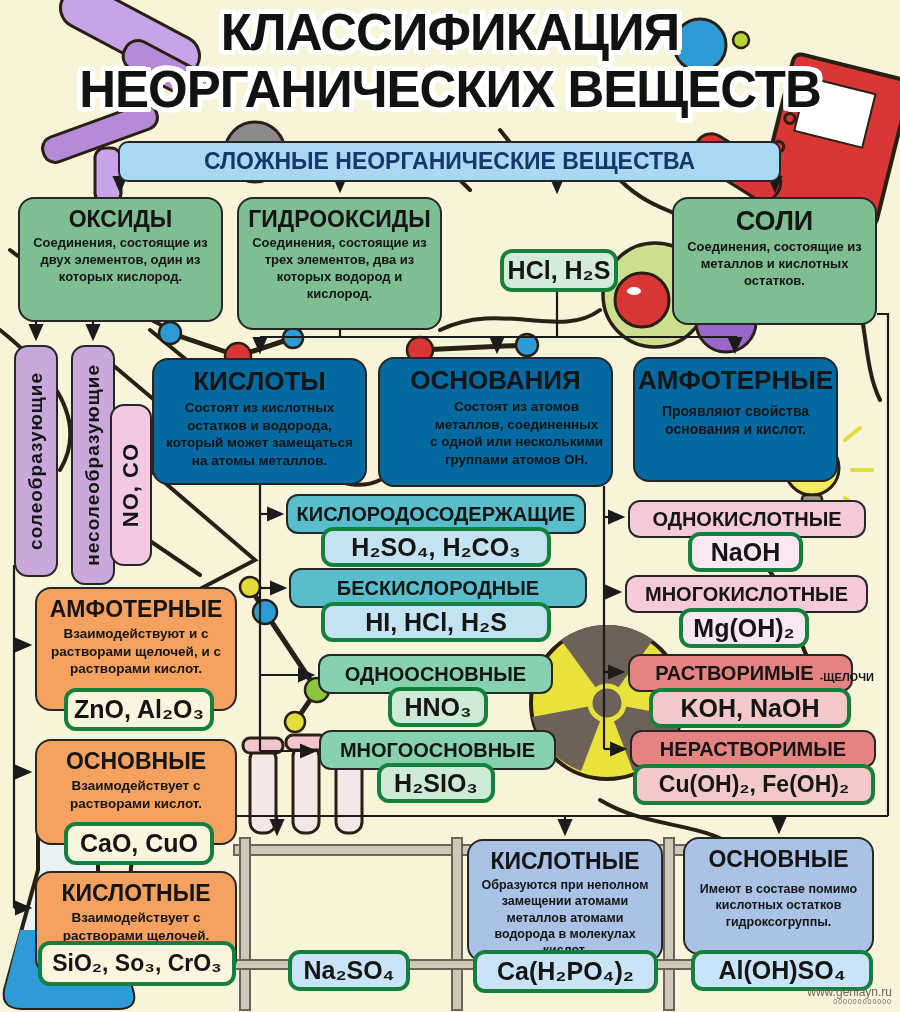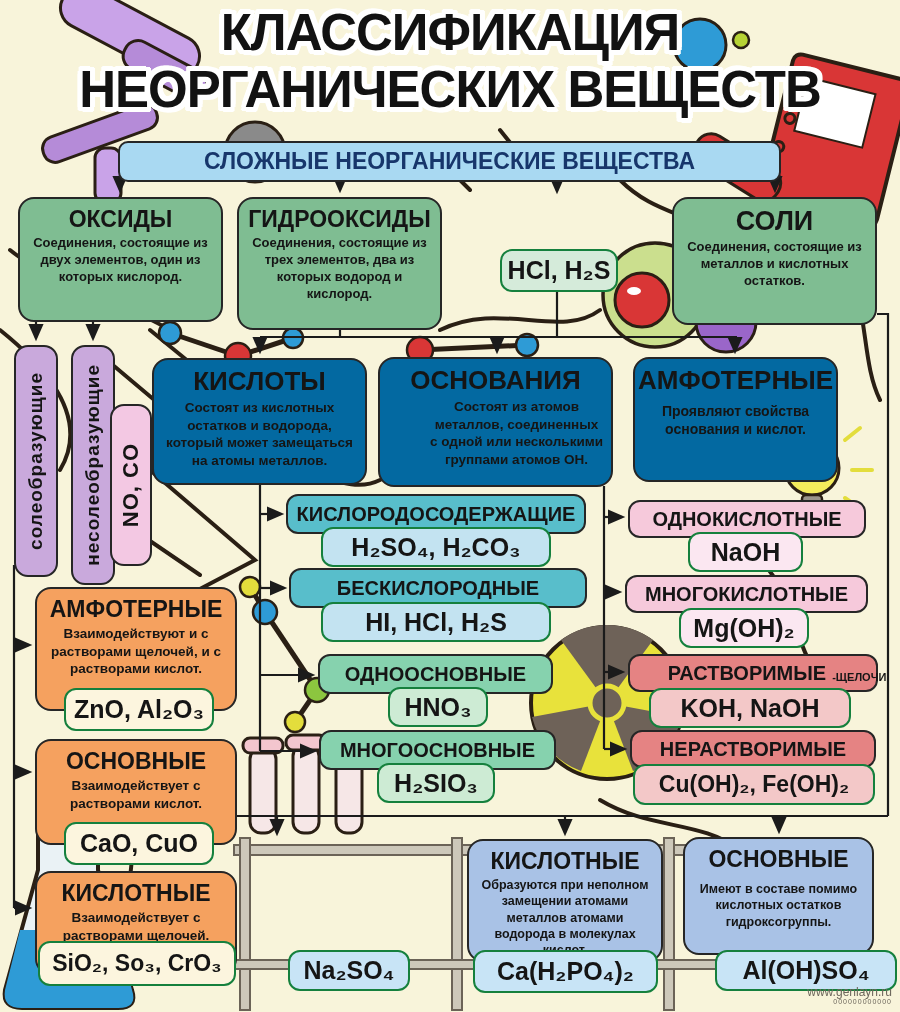--- a/index.html
+++ b/index.html
@@ -11,21 +11,21 @@
   svg.connectors { position:absolute; left:0; top:0; z-index:1; }
 
   .title-wrap { position:absolute; left:0; top:4px; width:100%; text-align:center; z-index:2; }
   .title-line { font-weight:bold; font-size:51px; letter-spacing:-1px; color:#121212; line-height:1.12;
     text-shadow:-4px -4px 0 #fff,4px -4px 0 #fff,-4px 4px 0 #fff,4px 4px 0 #fff,
                  -5px 0 0 #fff,5px 0 0 #fff,0 -5px 0 #fff,0 5px 0 #fff,
                  -3px -5px 0 #fff,3px 5px 0 #fff,-5px 3px 0 #fff,5px -3px 0 #fff; }
 
   .box { position:absolute; border:2px solid #262626; border-radius:16px; display:flex; flex-direction:column;
          align-items:center; text-align:center; font-weight:bold; color:#151515; z-index:2; }
-  .sub { position:absolute; border:2px solid #15803d; border-radius:12px; display:flex; align-items:center;
+  .sub { position:absolute; border:4px solid #15803d; border-radius:12px; display:flex; align-items:center;
          justify-content:center; font-weight:bold; color:#151515; z-index:3; white-space:nowrap; }
 
   .banner { position:absolute; left:118px; top:141px; width:663px; height:41px; background:#A9D9F2;
             border:2px solid #262626; border-radius:10px; display:flex; align-items:center; justify-content:center;
             font-weight:bold; font-size:23px; color:#17366B; z-index:2; }
 
   .bg-green  { background:#7FBD92; }
   .bg-lgreen { background:#D5EBDA; }
   .bg-purple { background:#C9A9DC; }
   .bg-vpink  { background:#F3C8E3; }
@@ -272,21 +272,21 @@
   <div class="sub bg-lmint formula" style="left:377px;top:763px;width:118px;height:40px;">H₂SIO₃</div>
 
   <div class="box bg-pink label-box" style="left:628px;top:500px;width:238px;height:38px;">
     <span>ОДНОКИСЛОТНЫЕ</span>
   </div>
   <div class="sub bg-lpink formula" style="left:688px;top:532px;width:115px;height:40px;">NaOH</div>
   <div class="box bg-pink label-box" style="left:625px;top:575px;width:243px;height:38px;">
     <span>МНОГОКИСЛОТНЫЕ</span>
   </div>
   <div class="sub bg-lpink formula" style="left:679px;top:608px;width:130px;height:40px;text-align:right;">Mg(OH)₂</div>
-  <div class="box bg-red label-box" style="left:628px;top:654px;width:250px;height:38px;padding-left:48px;">
+  <div class="box bg-red label-box" style="left:628px;top:654px;width:225px;height:38px;padding-left:48px;">
     <span>РАСТВОРИМЫЕ</span>
     <span class="suffix">-ЩЕЛОЧИ</span>
   </div>
   <div class="sub bg-lred formula" style="left:649px;top:688px;width:202px;height:40px;">KOH, NaOH</div>
   <div class="box bg-red label-box" style="left:630px;top:730px;width:246px;height:38px;">
     <span>НЕРАСТВОРИМЫЕ</span>
   </div>
   <div class="sub bg-lred formula" style="left:633px;top:764px;width:242px;height:41px;font-size:23px;">Cu(OH)₂, Fe(OH)₂</div>
 
   <div class="box bg-orange" style="left:35px;top:587px;width:202px;height:124px;">
@@ -308,20 +308,20 @@
   <div class="sub bg-lblue2 formula" style="left:288px;top:950px;width:122px;height:41px;">Na₂SO₄</div>
   <div class="box bg-blue" style="left:467px;top:839px;width:196px;height:123px;">
     <div class="bt">КИСЛОТНЫЕ</div>
     <div class="bd" style="font-size:12.5px;">Образуются при неполном замещении атомами металлов атомами водорода в молекулах кислот.</div>
   </div>
   <div class="sub bg-lblue2 formula" style="left:473px;top:950px;width:185px;height:43px;">Ca(H₂PO₄)₂</div>
   <div class="box bg-blue" style="left:683px;top:837px;width:191px;height:118px;">
     <div class="bt">ОСНОВНЫЕ</div>
     <div class="bd" style="font-size:12.5px;padding-top:10px;">Имеют в составе помимо кислотных остатков гидроксогруппы.</div>
   </div>
-  <div class="sub bg-lblue2 formula" style="left:691px;top:950px;width:182px;height:41px;margin-left:24px;">Al(OH)SO₄</div>
+  <div class="sub bg-lblue2 formula" style="left:691px;top:950px;width:182px;height:41px;">Al(OH)SO₄</div>
 
   <div class="watermark">
     <div class="site">www.genlayn.ru</div>
     <div class="code">000000000000</div>
   </div>
 
 </div>
 
 </body></html>

